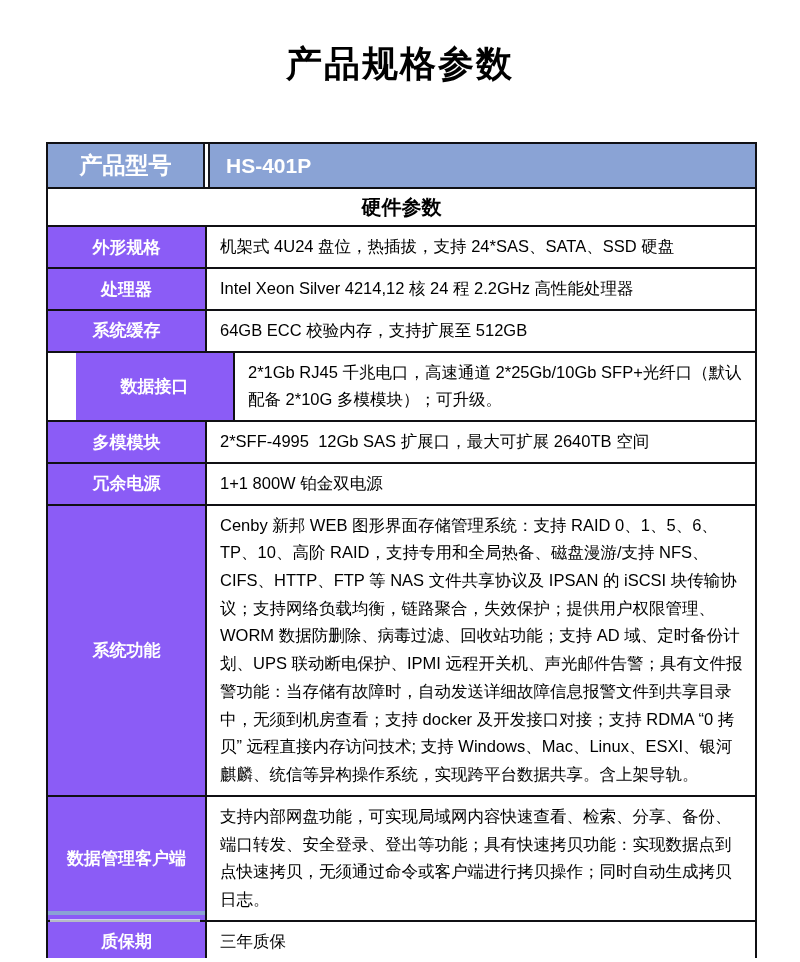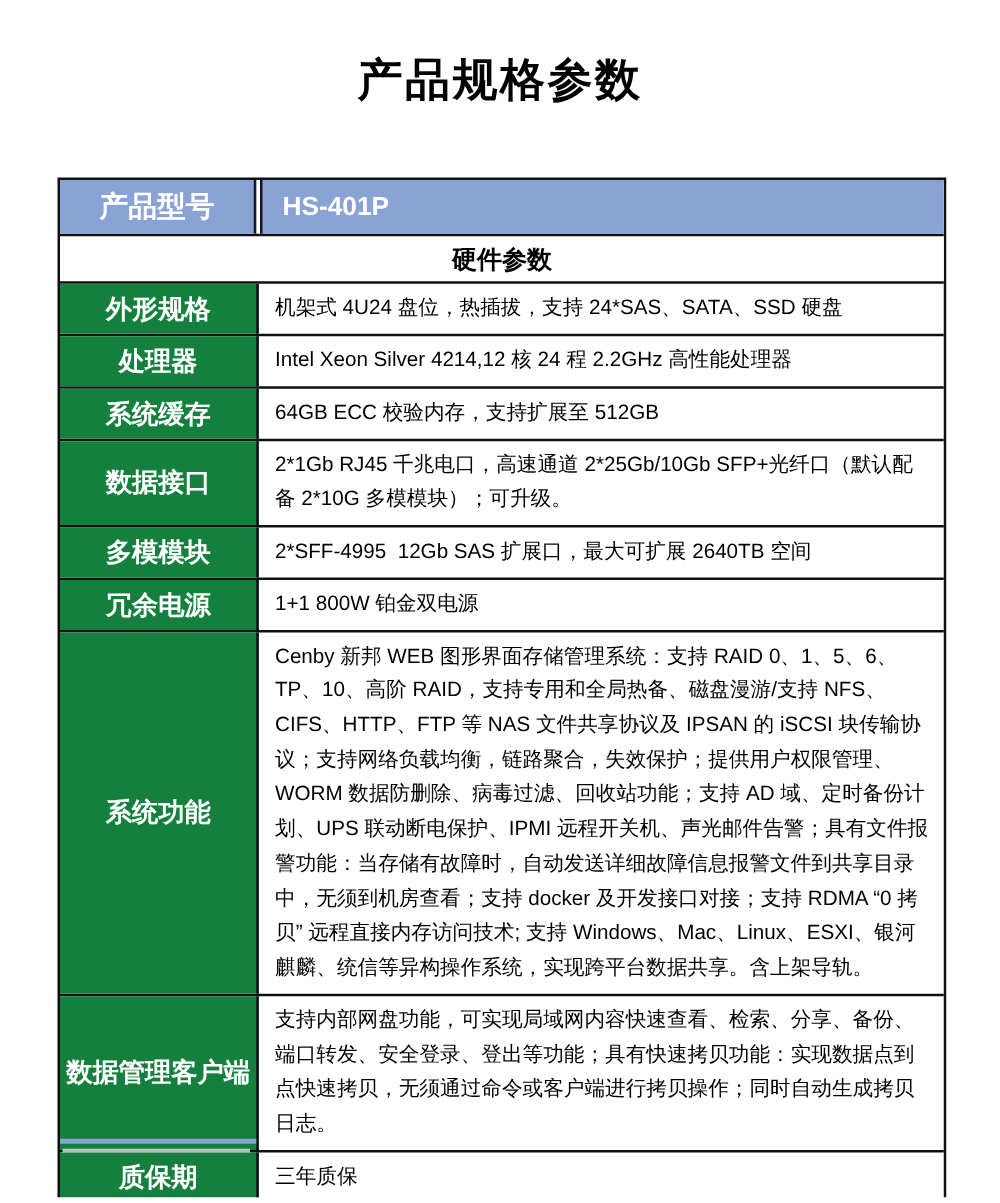--- a/index.html
+++ b/index.html
@@ -81,48 +81,48 @@
     align-items: center;
     justify-content: center;
     font-size: 20px;
     font-weight: 700;
     background: #fff;
   }
 
   
   .label-cell {
     flex: 0 0 159px;
-    background: #15803d;
+    background: #8b5cf6;
     border-right: 2px solid #101014;
     display: flex;
     align-items: center;
     justify-content: center;
     color: #ffffff;
-    font-size: 21px;
+    font-size: 17px;
     font-weight: 700;
     text-align: center;
     box-sizing: border-box;
     padding: 2px 4px;
   }
   .value-cell {
     flex: 1;
     display: flex;
     align-items: center;
     padding: 6px 10px 6px 13px;
     font-size: 16.5px;
     line-height: 1.68;
     box-sizing: border-box;
     text-align: left;
   }
   .value-cell span { white-space: pre-wrap; }
 
   .rh-42 { min-height: 42px; }
   .rh-40 { min-height: 40px; }
   .rh-38 { min-height: 38px; }
-  .rh-56 { min-height: 56px; }
+  .rh-56 { min-height: 56px; padding-left: 28px; }
 
   
   .remnant-blue {
     position: absolute;
     left: 48px;
     top: 911px;
     width: 157px;
     height: 4px;
     background: #8AA3D5;
   }

